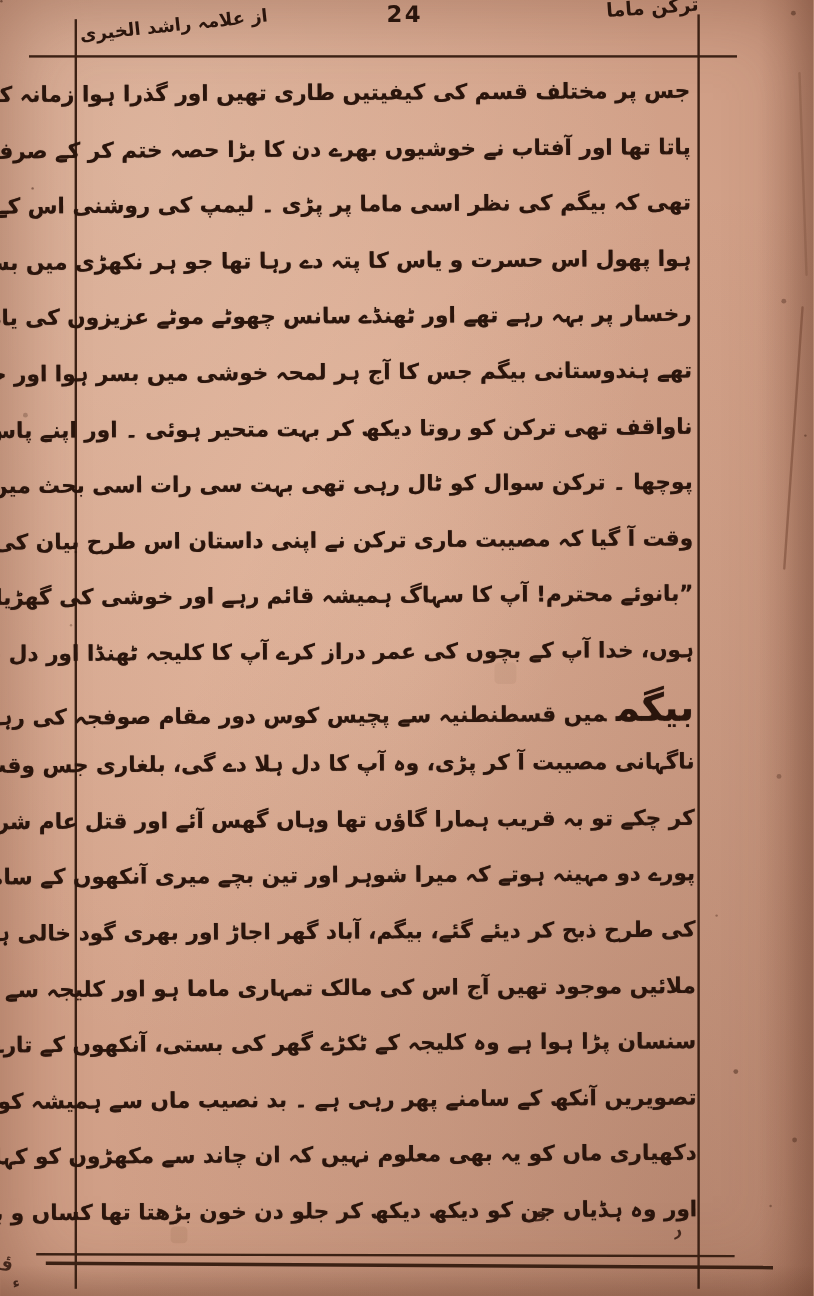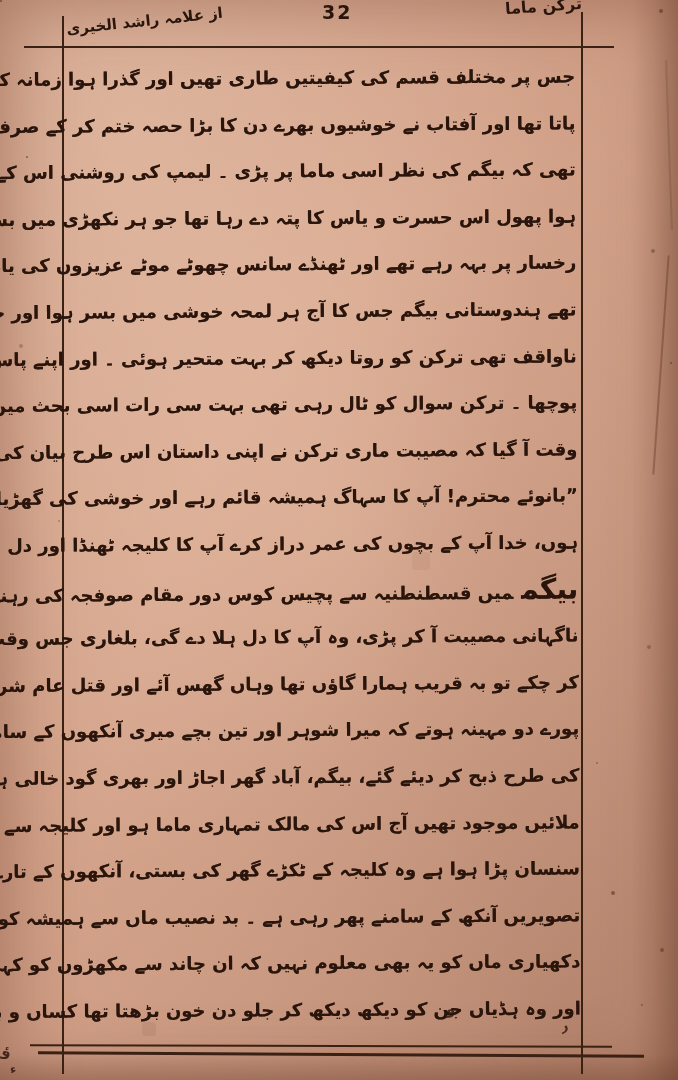--- a/index.html
+++ b/index.html
@@ -54,21 +54,21 @@
     transform:rotate(-.35deg);
     font-size:18px;font-weight:bold;color:var(--ink);
     text-shadow:0 0 .6px rgba(42,21,12,.65);
   }
   .line{
     direction:rtl;height:46.6px;line-height:44px;
     white-space:nowrap;overflow:visible;
     text-align:justify;text-align-last:justify;
   }
   .line.para-end{text-align-last:right;}
-  .lead:not(:empty){font-size:28px;font-weight:bold;margin-left:8px;margin-top:20px;}
+  .lead:not(:empty){font-size:32px;font-weight:bold;margin-left:8px;margin-top:20px;}
 
   
   .mark{position:absolute;font-size:15px;font-weight:bold;color:rgba(48,24,14,.85);}
   .mark-catch1{left:446px;top:1000px;}
   .mark-catch2{left:560px;top:1018px;font-size:13px;transform:rotate(-20deg);}
   .mark-corner1{left:2px;top:1042px;transform:rotate(14deg);}
   .mark-corner2{left:10px;top:1062px;font-size:12px;transform:rotate(-8deg);}
 
   
   .specks{position:absolute;left:0;top:0;width:2px;height:2px;border-radius:50%;
@@ -100,21 +100,21 @@
   <div class="crease2"></div>
   <div class="specks"></div>
 
   <div class="rule rule-left-v"></div>
   <div class="rule rule-right-v"></div>
   <div class="rule rule-top-h"></div>
   <div class="rule rule-bot-h1"></div>
   <div class="rule rule-bot-h2"></div>
 
   <div class="hdr-title">ترکن ماما</div>
-  <div class="hdr-num">32</div>
+  <div class="hdr-num">24</div>
   <div class="hdr-author">از علامہ راشد الخیری</div>
 
   <div class="textblock">
     <div class="line"><span class="lead"></span><span class="main">جس پر مختلف قسم کی کیفیتیں طاری تھیں اور گذرا ہوا زمانہ کلیجہ پر نشتر لگا رہا تھا وقت جہٹ</span></div>
     <div class="line"><span class="lead"></span><span class="main">پاتا تھا اور آفتاب نے خوشیوں بھرے دن کا بڑا حصہ ختم کر کے صرف رات چھوڑ دی</span></div>
     <div class="line"><span class="lead"></span><span class="main">تھی کہ بیگم کی نظر اسی ماما پر پڑی ۔ لیمپ کی روشنی اس کے چہرے پر تھی اور حُسن کا گھر چھایا</span></div>
     <div class="line"><span class="lead"></span><span class="main">ہوا پھول اس حسرت و یاس کا پتہ دے رہا تھا جو ہر نکھڑی میں بس رہی تھی آنسو</span></div>
     <div class="line"><span class="lead"></span><span class="main">رخسار پر بہہ رہے تھے اور ٹھنڈے سانس چھوٹے موٹے عزیزوں کی یاد تازہ کر رہے</span></div>
     <div class="line"><span class="lead"></span><span class="main">تھے ہندوستانی بیگم جس کا آج ہر لمحہ خوشی میں بسر ہوا اور جو دنیا کے انقلاب سے بالکل</span></div>
     <div class="line"><span class="lead"></span><span class="main">ناواقف تھی ترکن کو روتا دیکھ کر بہت متحیر ہوئی ۔ اور اپنے پاس بلا کر اس حالت کا سبب</span></div>

